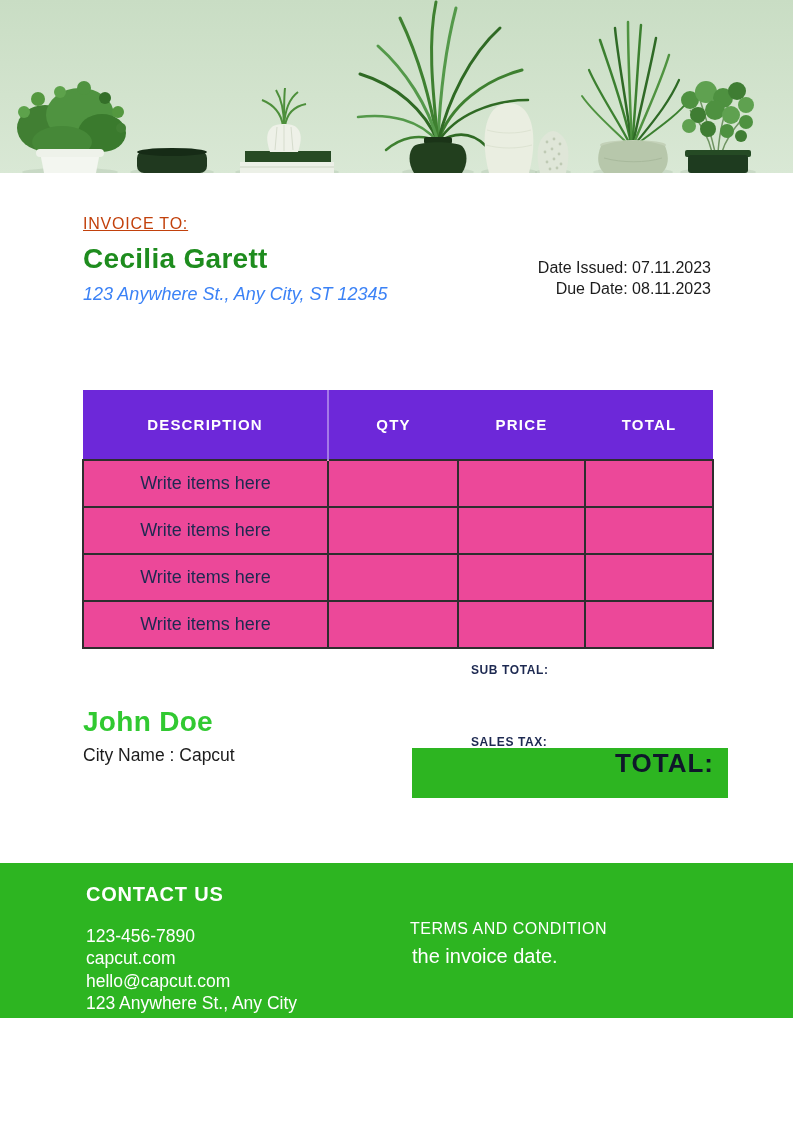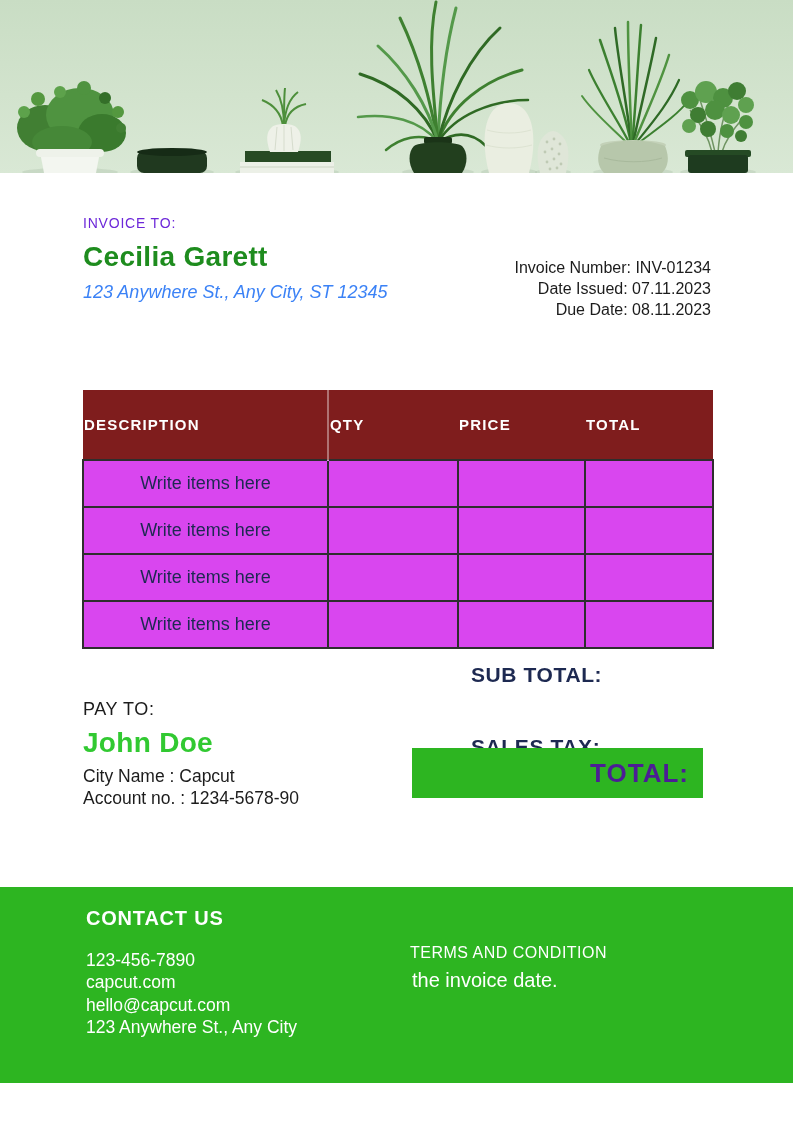--- a/index.html
+++ b/index.html
@@ -7,64 +7,64 @@
     position:relative; width:793px; height:1122px; margin:0 auto;
     background:#ffffff; overflow:hidden;
     font-family:"Liberation Sans", sans-serif; color:#1b1b1b;
   }
   
   .photo { position:absolute; left:0; top:0; width:793px; height:173px; }
   .photo svg { display:block; }
 
   
   .invoice-to { position:absolute; left:83px; top:215px; }
-  .invoice-to .section-label { font-size:14px; letter-spacing:0.8px; color:#6d28d9; }
+  .invoice-to .section-label { font-size:16px; letter-spacing:0.8px; color:#c2410c;text-decoration:underline; }
   .invoice-to .client-name { margin:10px 0 8px; font-size:28px; font-weight:bold; color:#1e8c1e; letter-spacing:0.3px; }
   .invoice-to .addr-line { font-size:18px; line-height:23px; color:#3b82f6;font-style:italic; }
 
   
   .meta { position:absolute; right:82px; top:257px; text-align:right; font-size:16px; line-height:21px; color:#1c1c1c; }
 
   
   .table-wrap { position:absolute; left:82px; top:390px; width:630px; }
   table.items { border-collapse:collapse; width:100%; table-layout:fixed; }
   table.items th {
-    background:#7f1d1d; color:#ffffff; font-size:15px; font-weight:bold;
-    letter-spacing:1.2px; height:67px; text-align:left; border:none;
+    background:#6d28d9; color:#ffffff; font-size:15px; font-weight:bold;
+    letter-spacing:1.2px; height:67px; text-align:center; border:none;
   }
   table.items th.divided { border-left:2px solid rgba(255,255,255,0.38); }
   table.items td {
     border:2px solid #2e2e2e; height:43px; text-align:center;
-    font-size:18px; color:#1d2951; background:#d946ef;
+    font-size:18px; color:#1d2951; background:#ec4899;
   }
 
   
   .subtotal-label, .salestax-label {
-    position:absolute; left:471px; font-size:21px; font-weight:bold;
+    position:absolute; left:471px; font-size:12px; font-weight:bold;
     color:#1d2951; letter-spacing:0.6px;
   }
   .subtotal-label { top:663px; }
   .salestax-label { top:735px; }
 
   
   .pay-to { position:absolute; left:83px; top:699px; }
   .pay-to .section-label { font-size:18px; letter-spacing:0.6px; color:#1c1c1c; }
   .pay-to .payee-name { margin:7px 0 7px; font-size:28px; font-weight:bold; color:#31c931; letter-spacing:0.3px; }
   .pay-to .bank-line { font-size:17.5px; line-height:21.5px; color:#1c1c1c; }
 
   
   .total-bar {
-    position:absolute; left:412px; top:748px; width:291px; height:50px;
-    background:#2db521; color:#4c1d95; box-sizing:border-box;
-    display:flex; align-items:center; justify-content:flex-end;
+    position:absolute; left:412px; top:748px; width:316px; height:50px;
+    background:#2db521; color:#0f172a; box-sizing:border-box;
+    display:flex; align-items:flex-start; justify-content:flex-end;
     padding-right:14px; font-size:26px; font-weight:bold; letter-spacing:1px;
   }
 
   
-  .footer { position:absolute; left:0; top:863px; width:793px; height:196px; background:#2db521; color:#ffffff;margin-top:24px; }
+  .footer { position:absolute; left:0; top:863px; width:793px; height:155px; background:#2db521; color:#ffffff; }
   .footer .contact-title { position:absolute; left:86px; top:20px; font-size:20px; font-weight:bold; letter-spacing:0.8px; }
   .footer .contact-lines { position:absolute; left:86px; top:62px; font-size:17.5px; line-height:22.4px; }
   .footer .terms-title { position:absolute; left:410px; top:57px; font-size:16px; letter-spacing:0.5px; }
   .footer .terms-lines { position:absolute; left:412px; top:81px; font-size:20px; line-height:25px; }
   .footer .terms-lines .terms-line:nth-child(2) { padding-left:6px; }
 </style>
 </head>
 <body>
 
 <div class="page">
@@ -220,21 +220,20 @@
     </svg>
   </div>
 
   <section class="invoice-to">
     <div class="section-label">INVOICE TO:</div>
     <div class="client-name">Cecilia Garett</div>
     <div class="addr-line">123 Anywhere St., Any City, ST 12345</div>
   </section>
 
   <section class="meta">
-    <div>Invoice Number: INV-01234</div>
     <div>Date Issued: 07.11.2023</div>
     <div>Due Date: 08.11.2023</div>
   </section>
 
   <div class="table-wrap">
     <table class="items">
       <colgroup>
         <col style="width:245px">
           <col style="width:130px">
           <col style="width:127px">
@@ -274,24 +273,22 @@
           <td></td>
         </tr>
       </tbody>
     </table>
   </div>
 
   <div class="subtotal-label">SUB TOTAL:</div>
   <div class="salestax-label">SALES TAX:</div>
 
   <section class="pay-to">
-    <div class="section-label">PAY TO:</div>
     <div class="payee-name">John Doe</div>
     <div class="bank-line">City Name : Capcut</div>
-    <div class="bank-line">Account no. : 1234-5678-90</div>
   </section>
 
   <div class="total-bar">
     <span>TOTAL:</span>
   </div>
 
   <footer class="footer">
     <div class="contact-title">CONTACT US</div>
     <div class="contact-lines">
       <div>123-456-7890</div>

